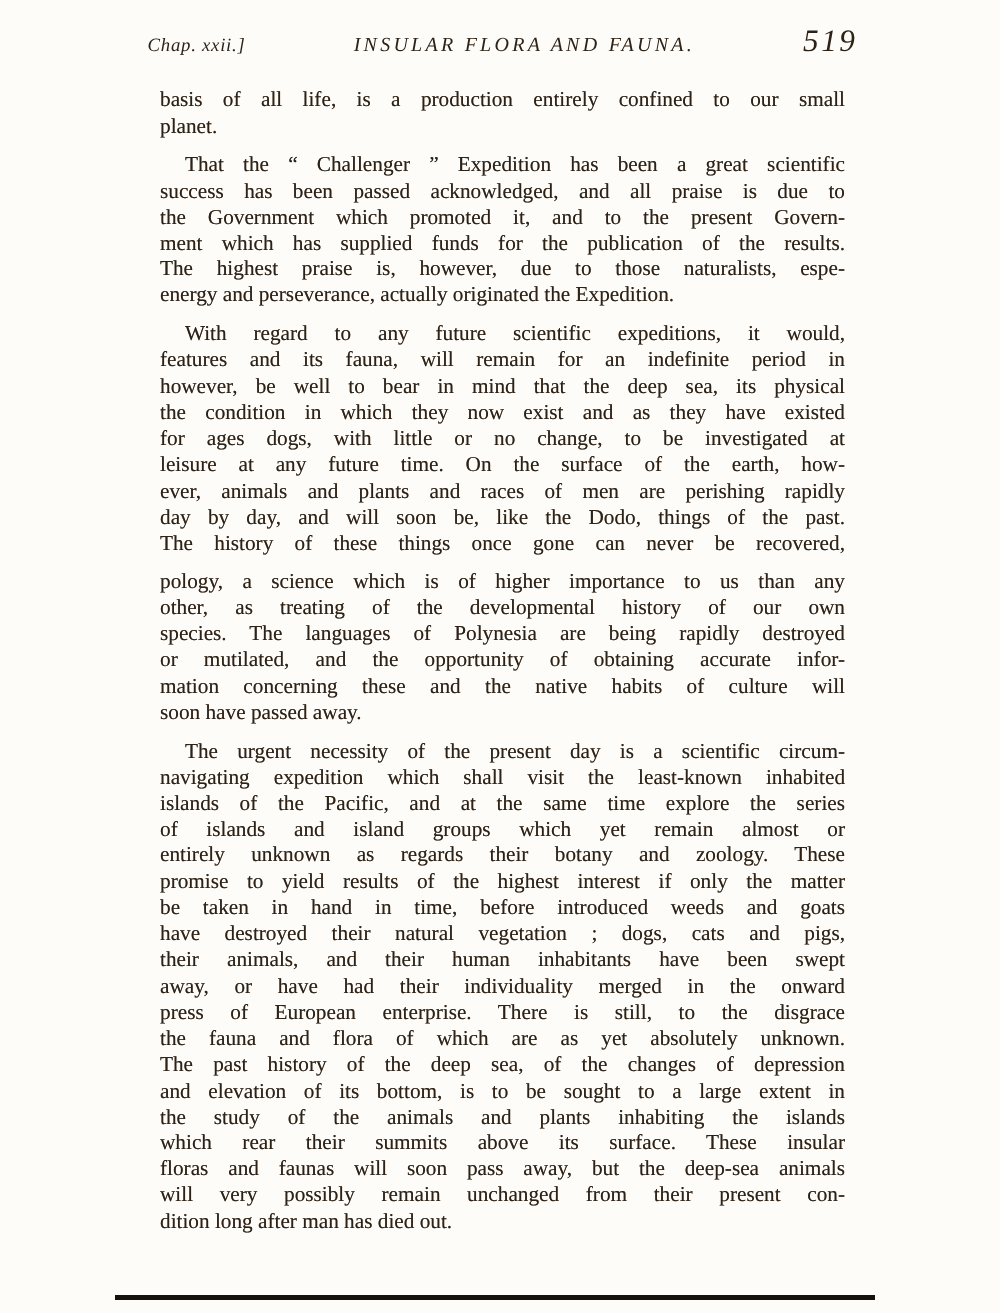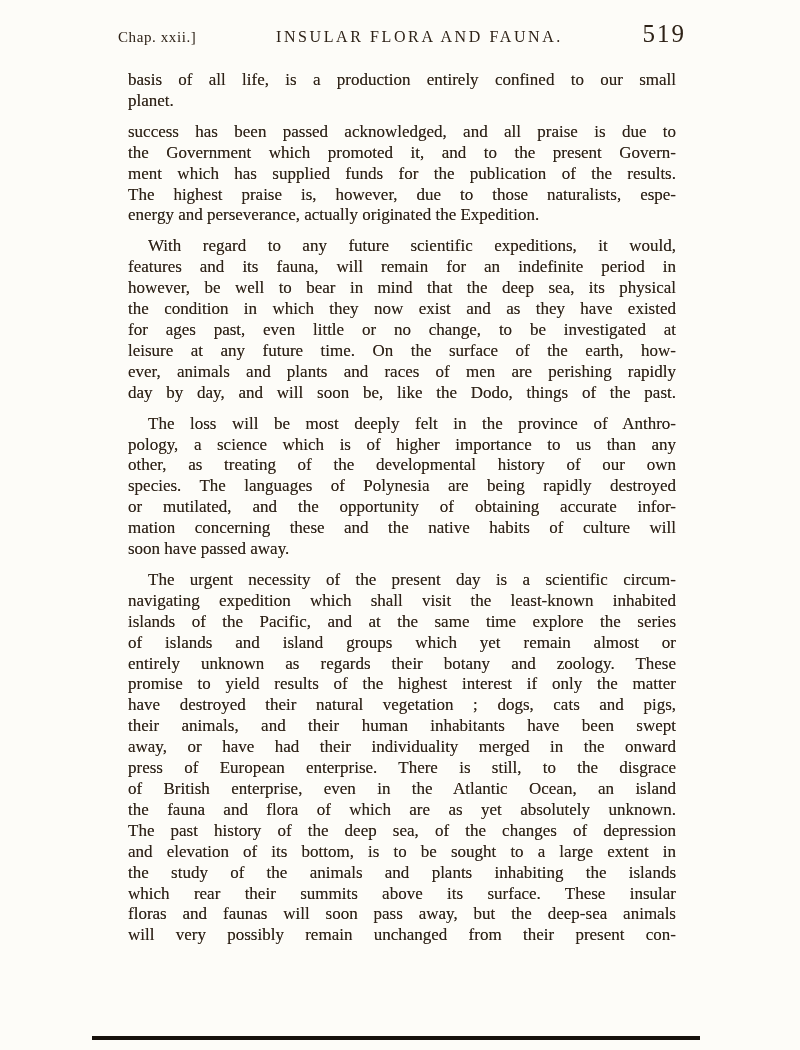--- a/index.html
+++ b/index.html
@@ -18,20 +18,21 @@
   .page {
     position: absolute;
     left: 118px;
     top: 20px;
     width: 568px;
   }
   .page-header {
     display: flex;
     justify-content: space-between;
     align-items: baseline;
+    font-style: italic;
   }
   .chapter {
     font-size: 15px;
     letter-spacing: 0.6px;
   }
   .title {
     font-size: 16px;
     letter-spacing: 2.6px;
     font-weight: normal;
   }
@@ -74,61 +75,63 @@
     <span class="chapter">Chap. xxii.]</span>
     <span class="title">INSULAR FLORA AND FAUNA.</span>
     <span class="pagenum">519</span>
   </div>
   <div class="page-body">
       <div class="paragraph">
         <div class="line just">basis of all life, is a production entirely confined to our small</div>
         <div class="line">planet.</div>
       </div>
       <div class="paragraph">
+        <div class="line just first">That the “ Challenger ” Expedition has been a great scientific</div>
         <div class="line just">success has been passed acknowledged, and all praise is due to</div>
         <div class="line just">the Government which promoted it, and to the present Govern-</div>
         <div class="line just">ment which has supplied funds for the publication of the results.</div>
         <div class="line just">The highest praise is, however, due to those naturalists, espe-</div>
         <div class="line">energy and perseverance, actually originated the Expedition.</div>
       </div>
       <div class="paragraph">
         <div class="line just first">With regard to any future scientific expeditions, it would,</div>
         <div class="line just">features and its fauna, will remain for an indefinite period in</div>
         <div class="line just">however, be well to bear in mind that the deep sea, its physical</div>
         <div class="line just">the condition in which they now exist and as they have existed</div>
-        <div class="line just">for ages past, even little or no change, to be investigated at</div>
+        <div class="line just">for ages dogs, with little or no change, to be investigated at</div>
         <div class="line just">leisure at any future time.  On the surface of the earth, how-</div>
         <div class="line just">ever, animals and plants and races of men are perishing rapidly</div>
         <div class="line just">day by day, and will soon be, like the Dodo, things of the past.</div>
+        <div class="line just">The history of these things once gone can never be recovered,</div>
       </div>
       <div class="paragraph">
-        <div class="line just first">The loss will be most deeply felt in the province of Anthro-</div>
         <div class="line just">pology, a science which is of higher importance to us than any</div>
         <div class="line just">other, as treating of the developmental history of our own</div>
         <div class="line just">species.  The languages of Polynesia are being rapidly destroyed</div>
         <div class="line just">or mutilated, and the opportunity of obtaining accurate infor-</div>
         <div class="line just">mation concerning these and the native habits of culture will</div>
         <div class="line">soon have passed away.</div>
       </div>
       <div class="paragraph">
         <div class="line just first">The urgent necessity of the present day is a scientific circum-</div>
         <div class="line just">navigating expedition which shall visit the least-known inhabited</div>
         <div class="line just">islands of the Pacific, and at the same time explore the series</div>
         <div class="line just">of islands and island groups which yet remain almost or</div>
         <div class="line just">entirely unknown as regards their botany and zoology.  These</div>
         <div class="line just">promise to yield results of the highest interest if only the matter</div>
+        <div class="line just">be taken in hand in time, before introduced weeds and goats</div>
         <div class="line just">have destroyed their natural vegetation ; dogs, cats and pigs,</div>
         <div class="line just">their animals, and their human inhabitants have been swept</div>
         <div class="line just">away, or have had their individuality merged in the onward</div>
         <div class="line just">press of European enterprise.  There is still, to the disgrace</div>
-        <div class="line just">of British enterprise, even in the Atlantic Ocean, an island</div>
         <div class="line just">the fauna and flora of which are as yet absolutely unknown.</div>
         <div class="line just">The past history of the deep sea, of the changes of depression</div>
         <div class="line just">and elevation of its bottom, is to be sought to a large extent in</div>
         <div class="line just">the study of the animals and plants inhabiting the islands</div>
         <div class="line just">which rear their summits above its surface.  These insular</div>
         <div class="line just">floras and faunas will soon pass away, but the deep-sea animals</div>
         <div class="line just">will very possibly remain unchanged from their present con-</div>
+        <div class="line">dition long after man has died out.</div>
       </div>
     </div>
 </div>
 
 <div class="bottom-edge"></div>
 
 </body></html>

